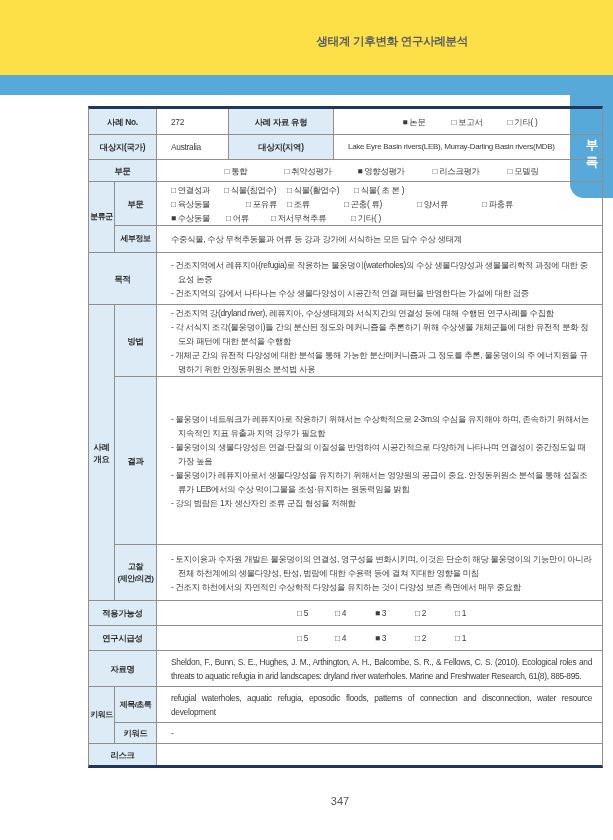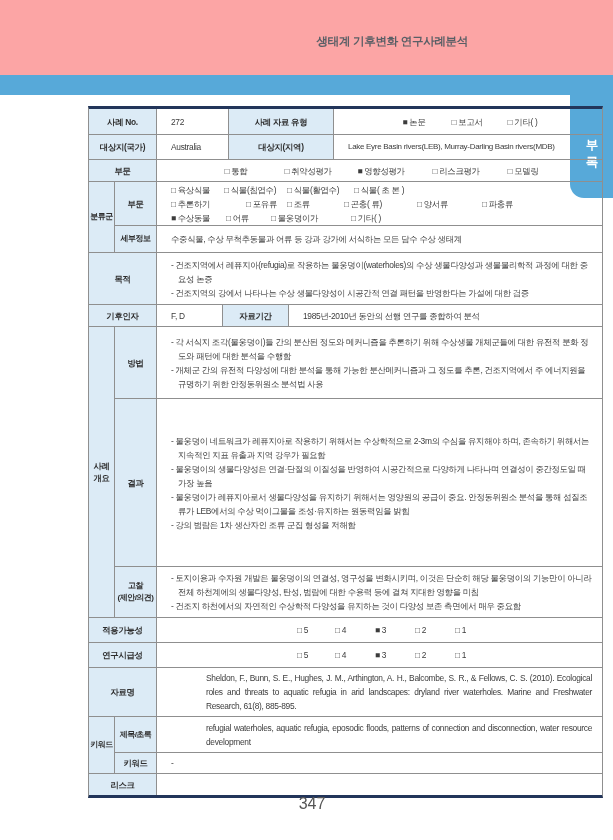--- a/index.html
+++ b/index.html
@@ -1,18 +1,18 @@
 <!DOCTYPE html>
 <html><head>
 <meta charset="utf-8">
 <style>
   html,body{margin:0;padding:0;background:#fff;}
   .page{position:relative;width:613px;height:840px;background:#fff;overflow:hidden;
         font-family:"Liberation Sans","DejaVu Sans",sans-serif;color:#3c3c3c;}
-  .top-band{position:absolute;top:0;left:0;width:613px;height:75px;background:#fca5a5;}
+  .top-band{position:absolute;top:0;left:0;width:613px;height:75px;background:#fde047;}
   .header-title{position:absolute;top:34px;right:145px;font-size:11.5px;font-weight:bold;color:#5a5f66;letter-spacing:-0.3px;}
   .blue-stripe{position:absolute;top:75px;left:0;width:613px;height:20px;background:#57a9d9;}
   .side-tab{position:absolute;top:95px;right:0;width:43px;height:103px;background:#57a9d9;
             border-radius:0 0 0 14px;display:flex;align-items:center;justify-content:center;}
   .side-tab-text{writing-mode:vertical-rl;text-orientation:upright;color:#fff;font-size:12.5px;
                  font-weight:bold;letter-spacing:4px;}
   .case-table{position:absolute;left:88px;top:106px;width:515px;
               border-top:3px solid #22355a;border-bottom:3px solid #22355a;
               border-left:1px solid #8f8f8f;border-right:1px solid #8f8f8f;
               font-size:8.4px;line-height:14px;letter-spacing:-0.3px;box-sizing:border-box;}
@@ -25,31 +25,31 @@
   .row>.vc:last-child,.subrow>.vc:last-child{border-right:none;}
   .f1{flex:1;min-width:0;}
   .sub{display:flex;flex-direction:column;flex:1;min-width:0;}
   .subrow{display:flex;border-bottom:1px solid #8f8f8f;flex:1;}
   .subrow:last-child{border-bottom:none;}
   .opts{flex-direction:row;align-items:center;flex-wrap:nowrap;}
   .optline{display:flex;align-items:center;white-space:nowrap;}
   .opt{flex-shrink:0;display:inline-block;}
   .small{font-size:8px;letter-spacing:-0.5px;}
   .nowrap{white-space:nowrap;font-size:8px;}
-  .just{text-align:justify;margin-left:35px;}
+  .just{text-align:justify;}
   .bullet{padding-left:7px;text-indent:-7px;}
   .w26{width:26px}.w42{width:42px}.w68{width:68px}.w72{width:72px}.w105{width:105px}.w66{width:66px}
   .w38{width:38px}.w40{width:40px}.w41{width:41px}.w45{width:45px}.w49{width:49px}.w53{width:53px}
   .w55{width:55px}.w56{width:56px}.w57{width:57px}.w60{width:60px}.w63{width:63px}.w65{width:65px}
   .w67{width:67px}.w73{width:73px}.w75{width:75px}.w80{width:80px}
   .mh26{min-height:26px}.mh25{min-height:25px}.mh22{min-height:22px}.mh44{min-height:44px}
   .mh21{min-height:21px}.mh52{min-height:52px}.mh72{min-height:72px}.mh168{min-height:168px}
   .mh50{min-height:50px}.mh36{min-height:36px}.mh19{min-height:19px}
-  .page-number{position:absolute;left:76px;top:795px;width:472px;text-align:center;
-               font-size:16px;color:#555;}
+  .page-number{position:absolute;left:104px;top:795px;width:472px;text-align:center;
+               font-size:11px;color:#555;}
 </style>
 </head>
 <body>
 
 <div class="page">
 
   <div class="top-band">
     <div class="header-title">생태계 기후변화 연구사례분석</div>
   </div>
   <div class="blue-stripe"></div>
@@ -88,71 +88,66 @@
       </div>
     </div>
 
     <div class="row">
       <div class="hc w26 small">분류군</div>
       <div class="sub">
         <div class="subrow mh44">
           <div class="hc w42">부문</div>
           <div class="vc f1">
             <div class="optline">
-              <span class="opt w53">□ 육상식물</span>
+              <span class="opt w53">□ 연결성과</span>
               <span class="opt w63">□ 식물(침엽수)</span>
               <span class="opt w67">□ 식물(활엽수)</span>
               <span class="opt">□ 식물( 초 본 )</span>
             </div>
             <div class="optline">
-              <span class="opt w75">□ 추론하기</span>
+              <span class="opt w75">□ 육상동물</span>
               <span class="opt w41">□ 포유류</span>
               <span class="opt w57">□ 조류</span>
               <span class="opt w73">□ 곤충(    류)</span>
               <span class="opt w65">□ 양서류</span>
               <span class="opt">□ 파충류</span>
             </div>
             <div class="optline">
               <span class="opt w55">■ 수상동물</span>
               <span class="opt w45">□ 어류</span>
-              <span class="opt w80">□ 물웅덩이가</span>
+              <span class="opt w80">□ 저서무척추류</span>
               <span class="opt">□ 기타(    )</span>
             </div>
           </div>
         </div>
         <div class="subrow mh21">
           <div class="hc w42 small">세부정보</div>
           <div class="vc f1">수중식물, 수상 무척추동물과 어류 등 강과 강가에 서식하는 모든 담수 수상 생태계</div>
         </div>
       </div>
     </div>
 
     <div class="row mh52">
       <div class="hc w68">목적</div>
       <div class="vc f1">
         <div class="bullet">- 건조지역에서 레퓨지아(refugia)로 작용하는 물웅덩이(waterholes)의 수상 생물다양성과 생물물리학적 과정에 대한 중요성 논증</div>
         <div class="bullet">- 건조지역의 강에서 나타나는 수상 생물다양성이 시공간적 연결 패턴을 반영한다는 가설에 대한 검증</div>
       </div>
     </div>
 
-    <div class="row mh22">
-      <div class="hc w68">기후인자</div>
-      <div class="vc w66">F, D</div>
-      <div class="hc w66">자료기간</div>
-      <div class="vc f1">1985년-2010년 동안의 선행 연구를 종합하여 분석</div>
-    </div>
 
     <div class="row">
       <div class="hc w26">사례 개요</div>
       <div class="sub">
         <div class="subrow mh72">
           <div class="hc w42">방법</div>
           <div class="vc f1">
+            <div class="bullet">- 건조지역 강(dryland river), 레퓨지아, 수상생태계와 서식지간의 연결성 등에 대해 수행된 연구사례를 수집함</div>
             <div class="bullet">- 각 서식지 조각(물웅덩이)들 간의 분산된 정도와 메커니즘을 추론하기 위해 수상생물 개체군들에 대한 유전적 분화 정도와 패턴에 대한 분석을 수행함</div>
-            <div class="bullet">- 개체군 간의 유전적 다양성에 대한 분석을 통해 가능한 분산메커니즘과 그 정도를 추론, 건조지역에서 주 에너지원을 규명하기 위한 안정동위원소 분석법 사용</div>
+            <div class="bullet">- 개체군 간의 유전적 다양성에 대한 분석을 통해 가능한 분산메커니즘과 그 정도를 추론, 물웅덩이의 주 에너지원을 규명하기 위한 안정동위원소 분석법 사용</div>
           </div>
         </div>
         <div class="subrow mh168">
           <div class="hc w42">결과</div>
           <div class="vc f1">
             <div class="bullet">- 물웅덩이 네트워크가 레퓨지아로 작용하기 위해서는 수상학적으로 2-3m의 수심을 유지해야 하며, 존속하기 위해서는 지속적인 지표 유출과 지역 강우가 필요함</div>
             <div class="bullet">- 물웅덩이의 생물다양성은 연결·단절의 이질성을 반영하여 시공간적으로 다양하게 나타나며 연결성이 중간정도일 때 가장 높음</div>
             <div class="bullet">- 물웅덩이가 레퓨지아로서 생물다양성을 유지하기 위해서는 영양원의 공급이 중요. 안정동위원소 분석을 통해 섬질조류가 LEB에서의 수상 먹이그물을 조성·유지하는 원동력임을 밝힘</div>
             <div class="bullet">- 강의 범람은 1차 생산자인 조류 군집 형성을 저해함</div>
           </div>

